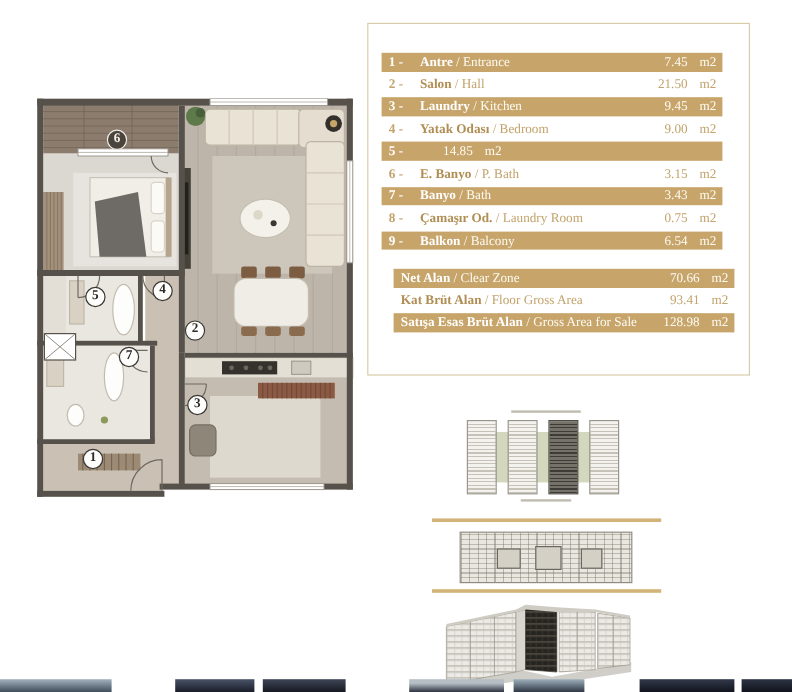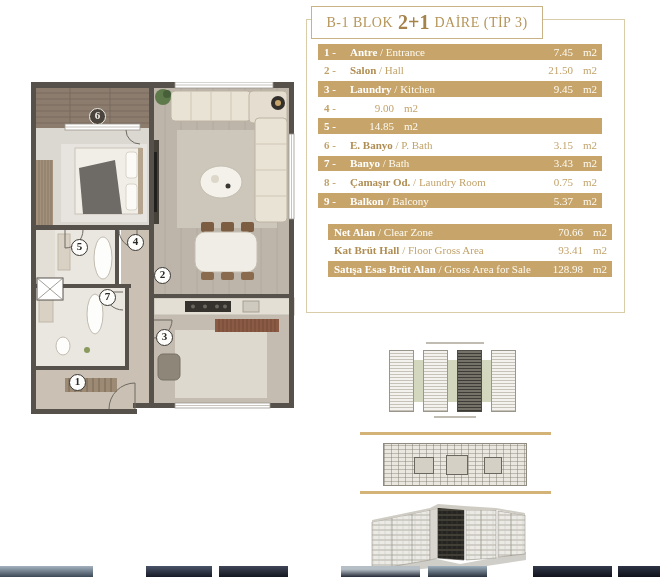--- a/index.html
+++ b/index.html
@@ -176,25 +176,20 @@
     <div class="badge" style="left:46px;top:157px;">5</div>
     <div class="badge" style="left:102px;top:152px;">4</div>
     <div class="badge" style="left:129px;top:185px;">2</div>
     <div class="badge" style="left:74px;top:207px;">7</div>
     <div class="badge" style="left:131px;top:247px;">3</div>
     <div class="badge" style="left:44px;top:292px;">1</div>
   </div>
 
   <div class="frame"></div>
 
-  <div class="titlebox">
-    <span class="t-pre">B-1 BLOK</span>
-    <span class="t-rooms">2+1</span>
-    <span class="t-suf">DAİRE (TİP 3)</span>
-  </div>
 
   <div class="table">
     <div class="trow hl">
       <span class="tnum">1 -</span>
       <span class="tname"><b>Antre</b> <span>/</span> <span>Entrance</span></span>
       <span class="tarea">7.45</span>
       <span class="tunit">m2</span>
     </div>
     <div class="trow">
       <span class="tnum">2 -</span>
@@ -203,20 +198,21 @@
       <span class="tunit">m2</span>
     </div>
     <div class="trow hl">
       <span class="tnum">3 -</span>
       <span class="tname"><b>Laundry</b> <span>/</span> <span>Kitchen</span></span>
       <span class="tarea">9.45</span>
       <span class="tunit">m2</span>
     </div>
     <div class="trow">
       <span class="tnum">4 -</span>
+      <span class="tname"><b>Yatak Odası</b> <span>/</span> <span>Bedroom</span></span>
       <span class="tarea">9.00</span>
       <span class="tunit">m2</span>
     </div>
     <div class="trow hl">
       <span class="tnum">5 -</span>
       <span class="tarea">14.85</span>
       <span class="tunit">m2</span>
     </div>
     <div class="trow">
       <span class="tnum">6 -</span>
@@ -232,33 +228,33 @@
     </div>
     <div class="trow">
       <span class="tnum">8 -</span>
       <span class="tname"><b>Çamaşır Od.</b> <span>/</span> <span>Laundry Room</span></span>
       <span class="tarea">0.75</span>
       <span class="tunit">m2</span>
     </div>
     <div class="trow hl">
       <span class="tnum">9 -</span>
       <span class="tname"><b>Balkon</b> <span>/</span> <span>Balcony</span></span>
-      <span class="tarea">5.37</span>
+      <span class="tarea">6.54</span>
       <span class="tunit">m2</span>
     </div>
   </div>
 
   <div class="summary">
     <div class="trow hl">
       <span class="tname"><b>Net Alan</b> <span>/</span> <span>Clear Zone</span></span>
       <span class="tarea">70.66</span>
       <span class="tunit">m2</span>
     </div>
     <div class="trow">
-      <span class="tname"><b>Kat Brüt Hall</b> <span>/</span> <span>Floor Gross Area</span></span>
+      <span class="tname"><b>Kat Brüt Alan</b> <span>/</span> <span>Floor Gross Area</span></span>
       <span class="tarea">93.41</span>
       <span class="tunit">m2</span>
     </div>
     <div class="trow hl">
       <span class="tname"><b>Satışa Esas Brüt Alan</b> <span>/</span> <span>Gross Area for Sale</span></span>
       <span class="tarea">128.98</span>
       <span class="tunit">m2</span>
     </div>
   </div>
 

